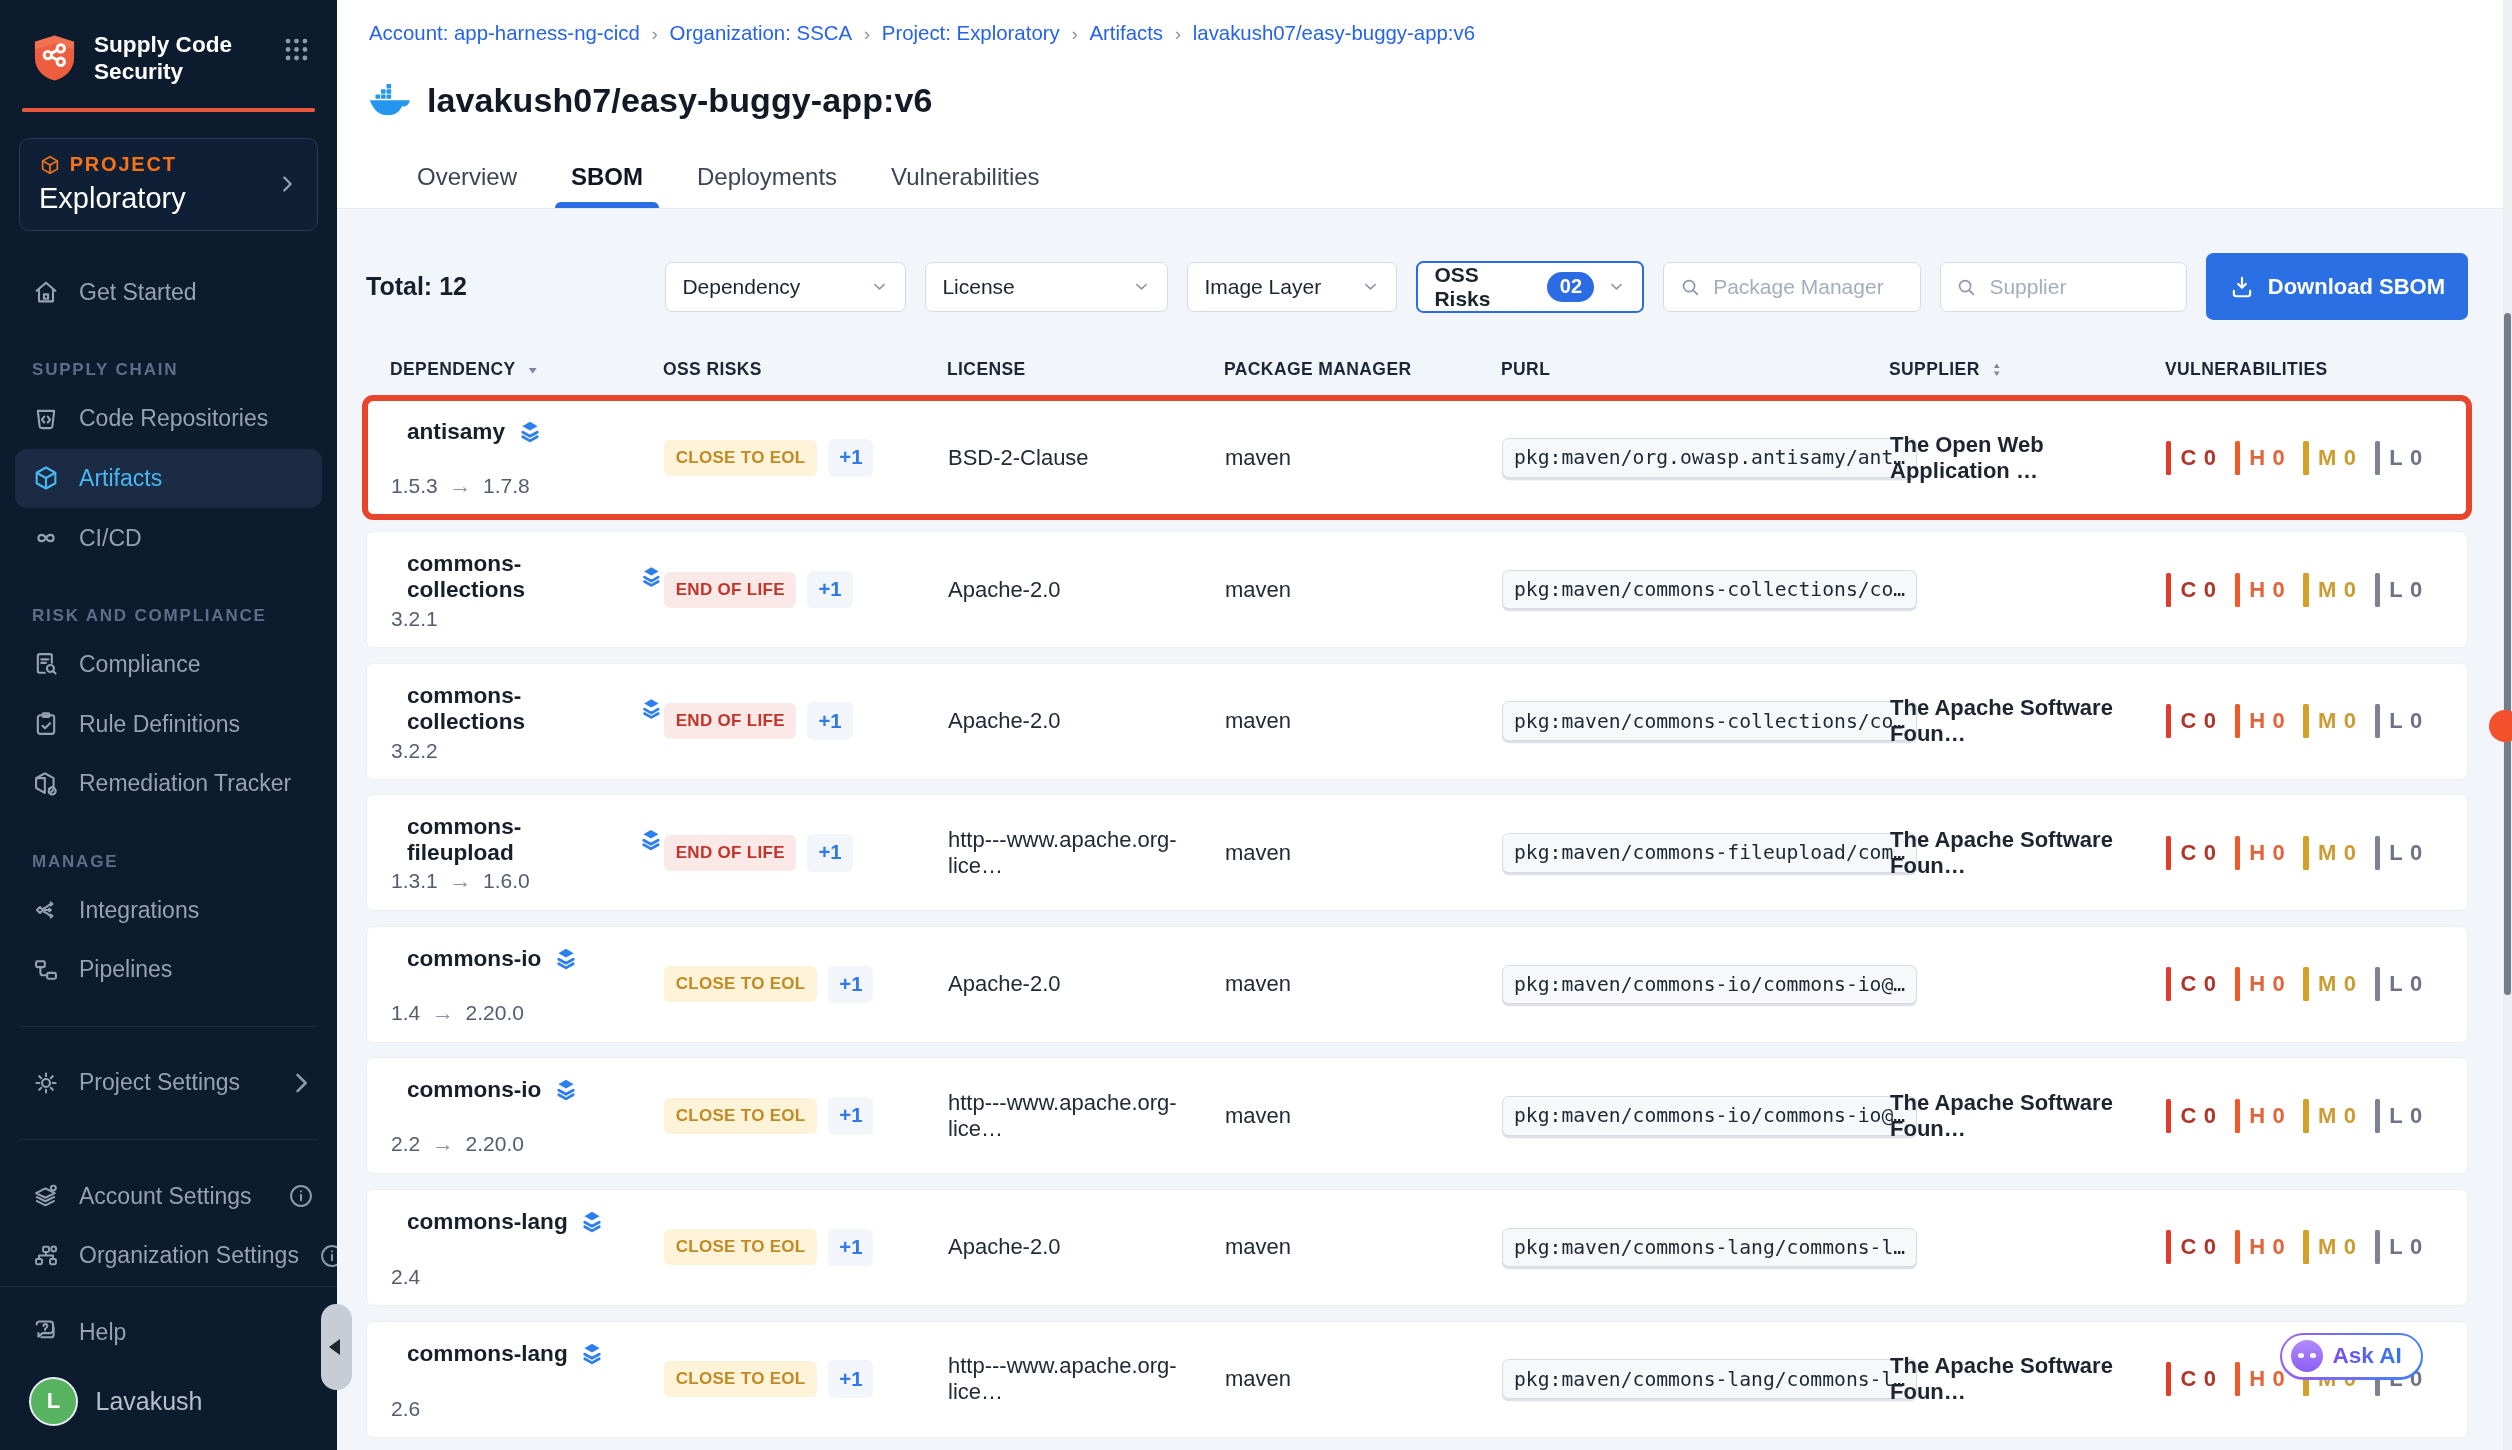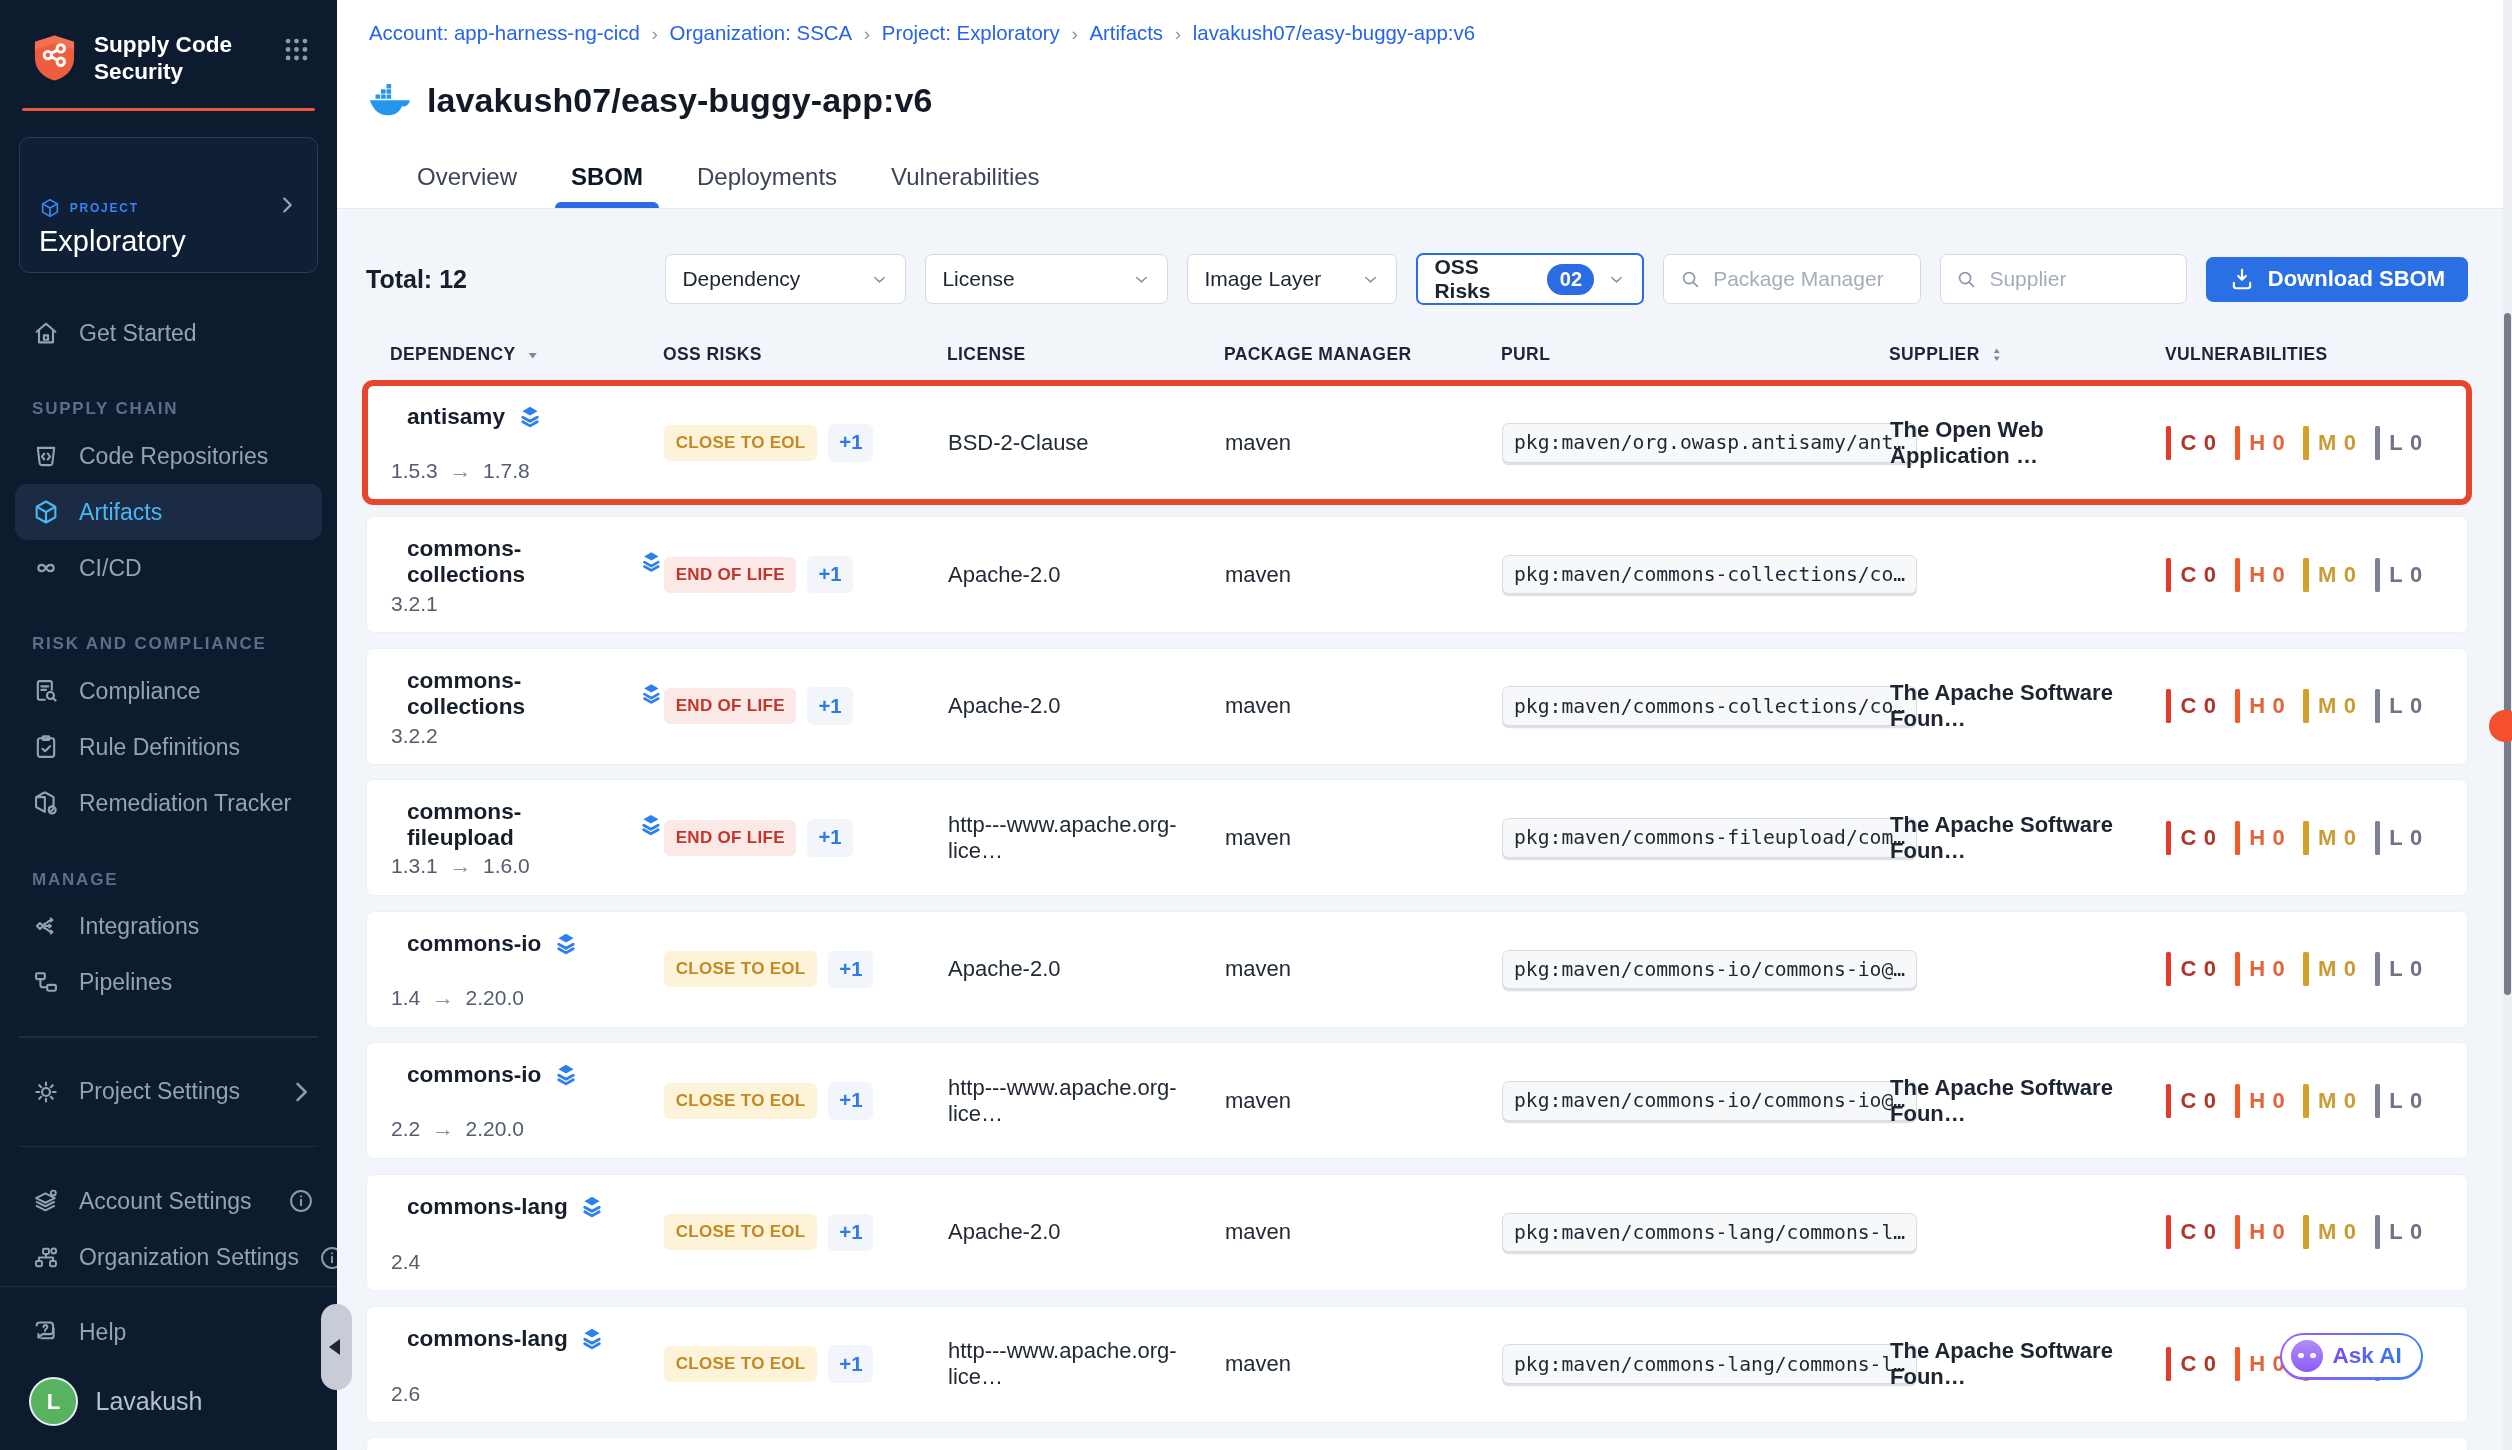--- a/index.html
+++ b/index.html
@@ -8,21 +8,21 @@
 
   
   .sidebar{width:337px;flex-shrink:0;background:#0d1b2e;color:#96a1b5;display:flex;flex-direction:column;overflow:hidden;position:relative;}
   .side-logo{display:flex;align-items:flex-start;padding:32px 26px 0 31px;}
   .logo-shield{width:47px;height:54px;flex-shrink:0;}
   .product-name{margin-left:16px;color:#fff;font-size:22.6px;line-height:1.18;font-weight:700;flex:1;}
   .grid-icon{width:29px;height:29px;margin-top:2.9px;color:#8e99ad;cursor:pointer;}
   .orange-rule{height:3.6px;background:#e8573c;margin:22px 22px 0 22px;border-radius:1.5px;}
   .project-card{margin:26px 19px 0 19px;border:1.5px solid #2d3b54;background:#0f2036;border-radius:10.2px;padding:14.6px 19px;display:flex;align-items:center;cursor:pointer;}
   .project-meta{flex:1;}
-  .project-label-row{display:flex;align-items:center;gap:8.7px;color:#3b82f6;font-size:12px;font-weight:700;letter-spacing:1.8px;margin-top:44px;}
+  .project-label-row{display:flex;align-items:center;gap:8.7px;color:#f97316;font-size:20px;font-weight:700;letter-spacing:1.8px;}
   .project-label-row svg{width:22px;height:22px;}
   .project-name{color:#fff;font-size:29px;margin-top:5.8px;}
   .chev-right{width:22px;height:22px;color:#9aa5b8;}
   .nav-item{display:flex;align-items:center;gap:19px;height:61px;padding:0 22px 0 32px;font-size:23px;color:#96a1b5;cursor:pointer;white-space:nowrap;}
   .nav-item svg{width:28px;height:28px;flex-shrink:0;}
   .nav-item.active{background:#1c2b44;border-radius:11.7px;margin:0 14.6px;padding:0 17.5px;color:#47b8f2;}
   .nav-item.top-space{margin-top:32px;}
   .section-label{font-size:17px;font-weight:700;letter-spacing:1.8px;color:#5f6d88;margin:38px 0 8.7px 32px;}
   .side-divider{height:1.5px;background:#1e2c43;margin:26px 19px;}
   .nav-spacer{flex:1;}
@@ -60,21 +60,21 @@
   .sel-lic{width:209px;}
   .sel-img{width:176px;border-radius:7px;}
   .sel-oss{width:192px;border-color:#2b6be4;border-width:2.2px;font-weight:600;}
   .count-badge{background:#2b6be4;color:#fff;font-size:20px;font-weight:700;padding:3.6px 12.4px;border-radius:16px;margin-left:11.7px;}
   .search{height:48px;background:#fff;border:1.5px solid #d4dae4;border-radius:7.3px;display:flex;align-items:center;padding:0 14.6px;gap:10.2px;}
   .search svg{width:22px;height:22px;color:#8d97a8;flex-shrink:0;}
   .search input{border:none;outline:none;font-size:21px;color:#1c2430;width:100%;background:transparent;font-family:"Liberation Sans",sans-serif;}
   .search input::placeholder{color:#a4adbc;}
   .search.pm{width:226px;}
   .search.sup{width:216px;}
-  .btn-primary{height:45px;background:#2b6fe4;color:#fff;border:none;border-radius:7.3px;font-size:22px;font-weight:600;display:flex;align-items:center;gap:13px;padding:0 23px;cursor:pointer;font-family:"Liberation Sans",sans-serif;}
+  .btn-primary{height:67px;background:#2b6fe4;color:#fff;border:none;border-radius:7.3px;font-size:22px;font-weight:600;display:flex;align-items:center;gap:13px;padding:0 23px;cursor:pointer;font-family:"Liberation Sans",sans-serif;}
   .btn-primary svg{width:26px;height:26px;}
 
   
   .thead{display:grid;grid-template-columns:273px 284px 277px 277px 388px 276px 1fr;padding:0 24px;margin-bottom:19px;font-size:17.5px;font-weight:700;letter-spacing:0.4px;color:#1d2638;}
   .th{display:flex;align-items:center;gap:8.7px;}
   .th svg{width:17.5px;height:17.5px;color:#7d87a0;}
   .rows{display:flex;flex-direction:column;gap:14.6px;}
   .row{background:#fff;border:0.7px solid #eceff4;border-radius:7.3px;height:115px;display:grid;grid-template-columns:273px 284px 277px 277px 388px 276px 1fr;align-items:center;padding:0 24px;cursor:pointer;}
   .row.highlight{outline:6.6px solid #e8462c;outline-offset:-2.2px;}
   .dep-cell{align-self:stretch;position:relative;}

